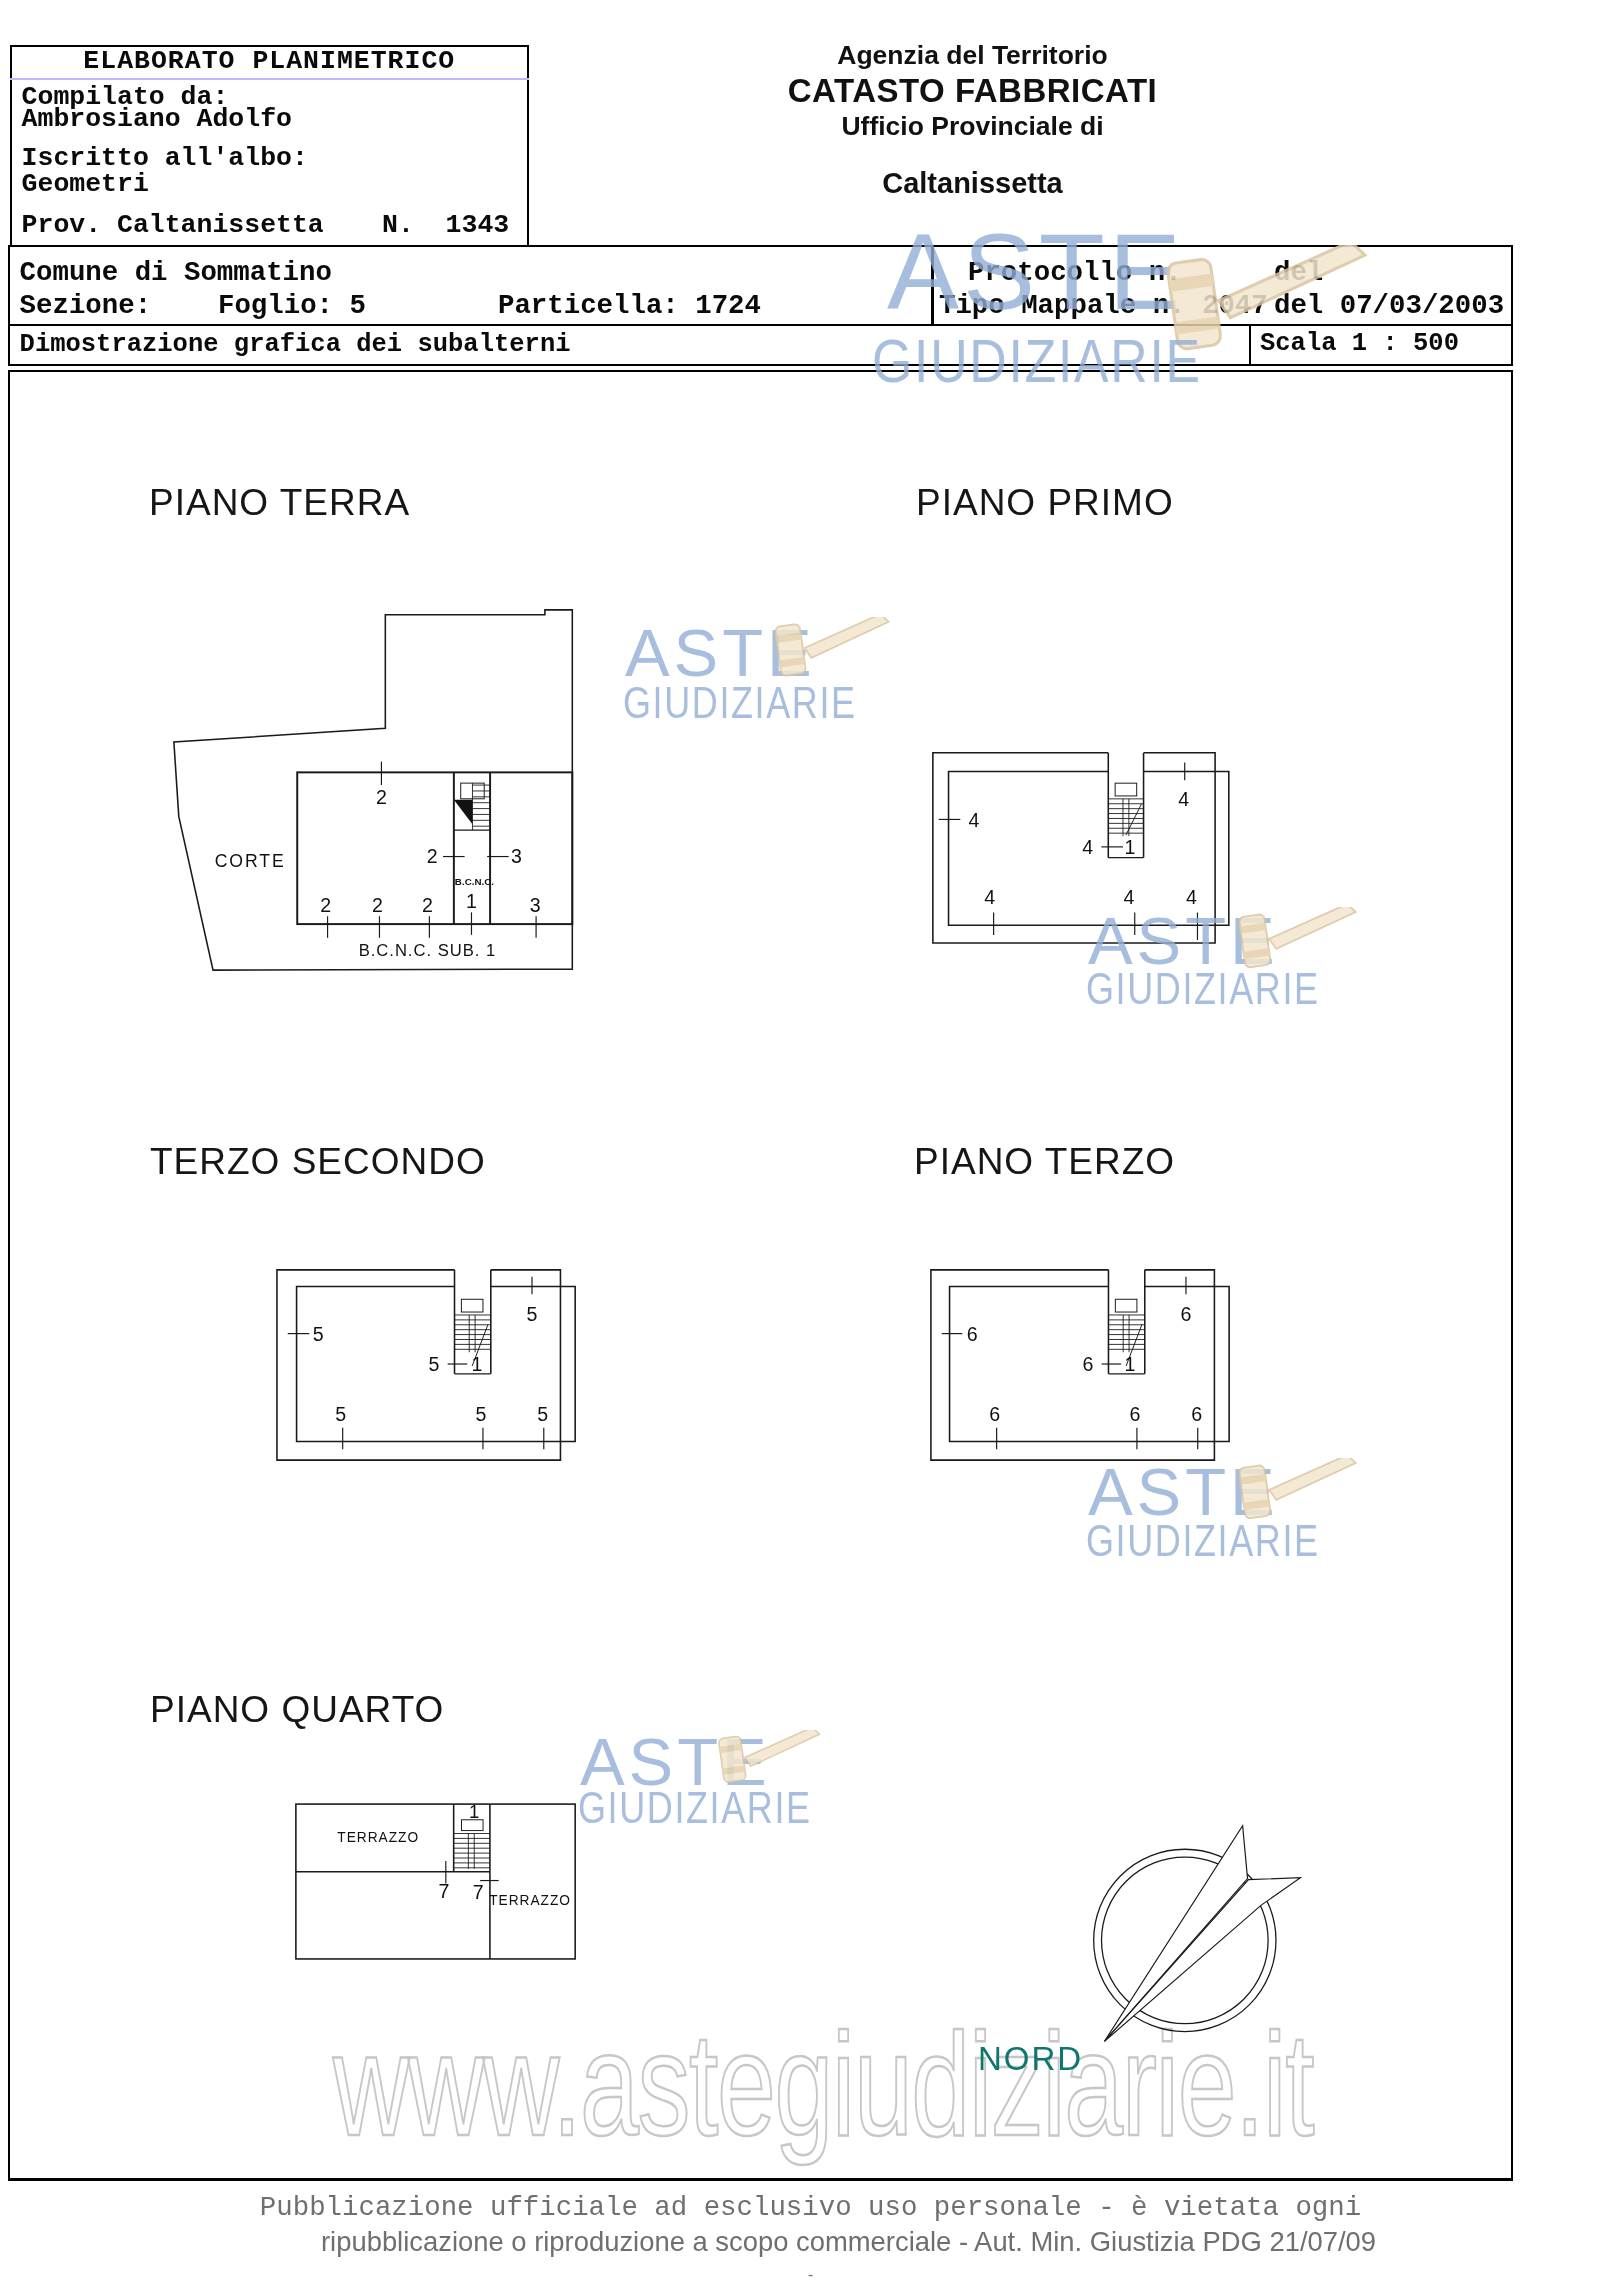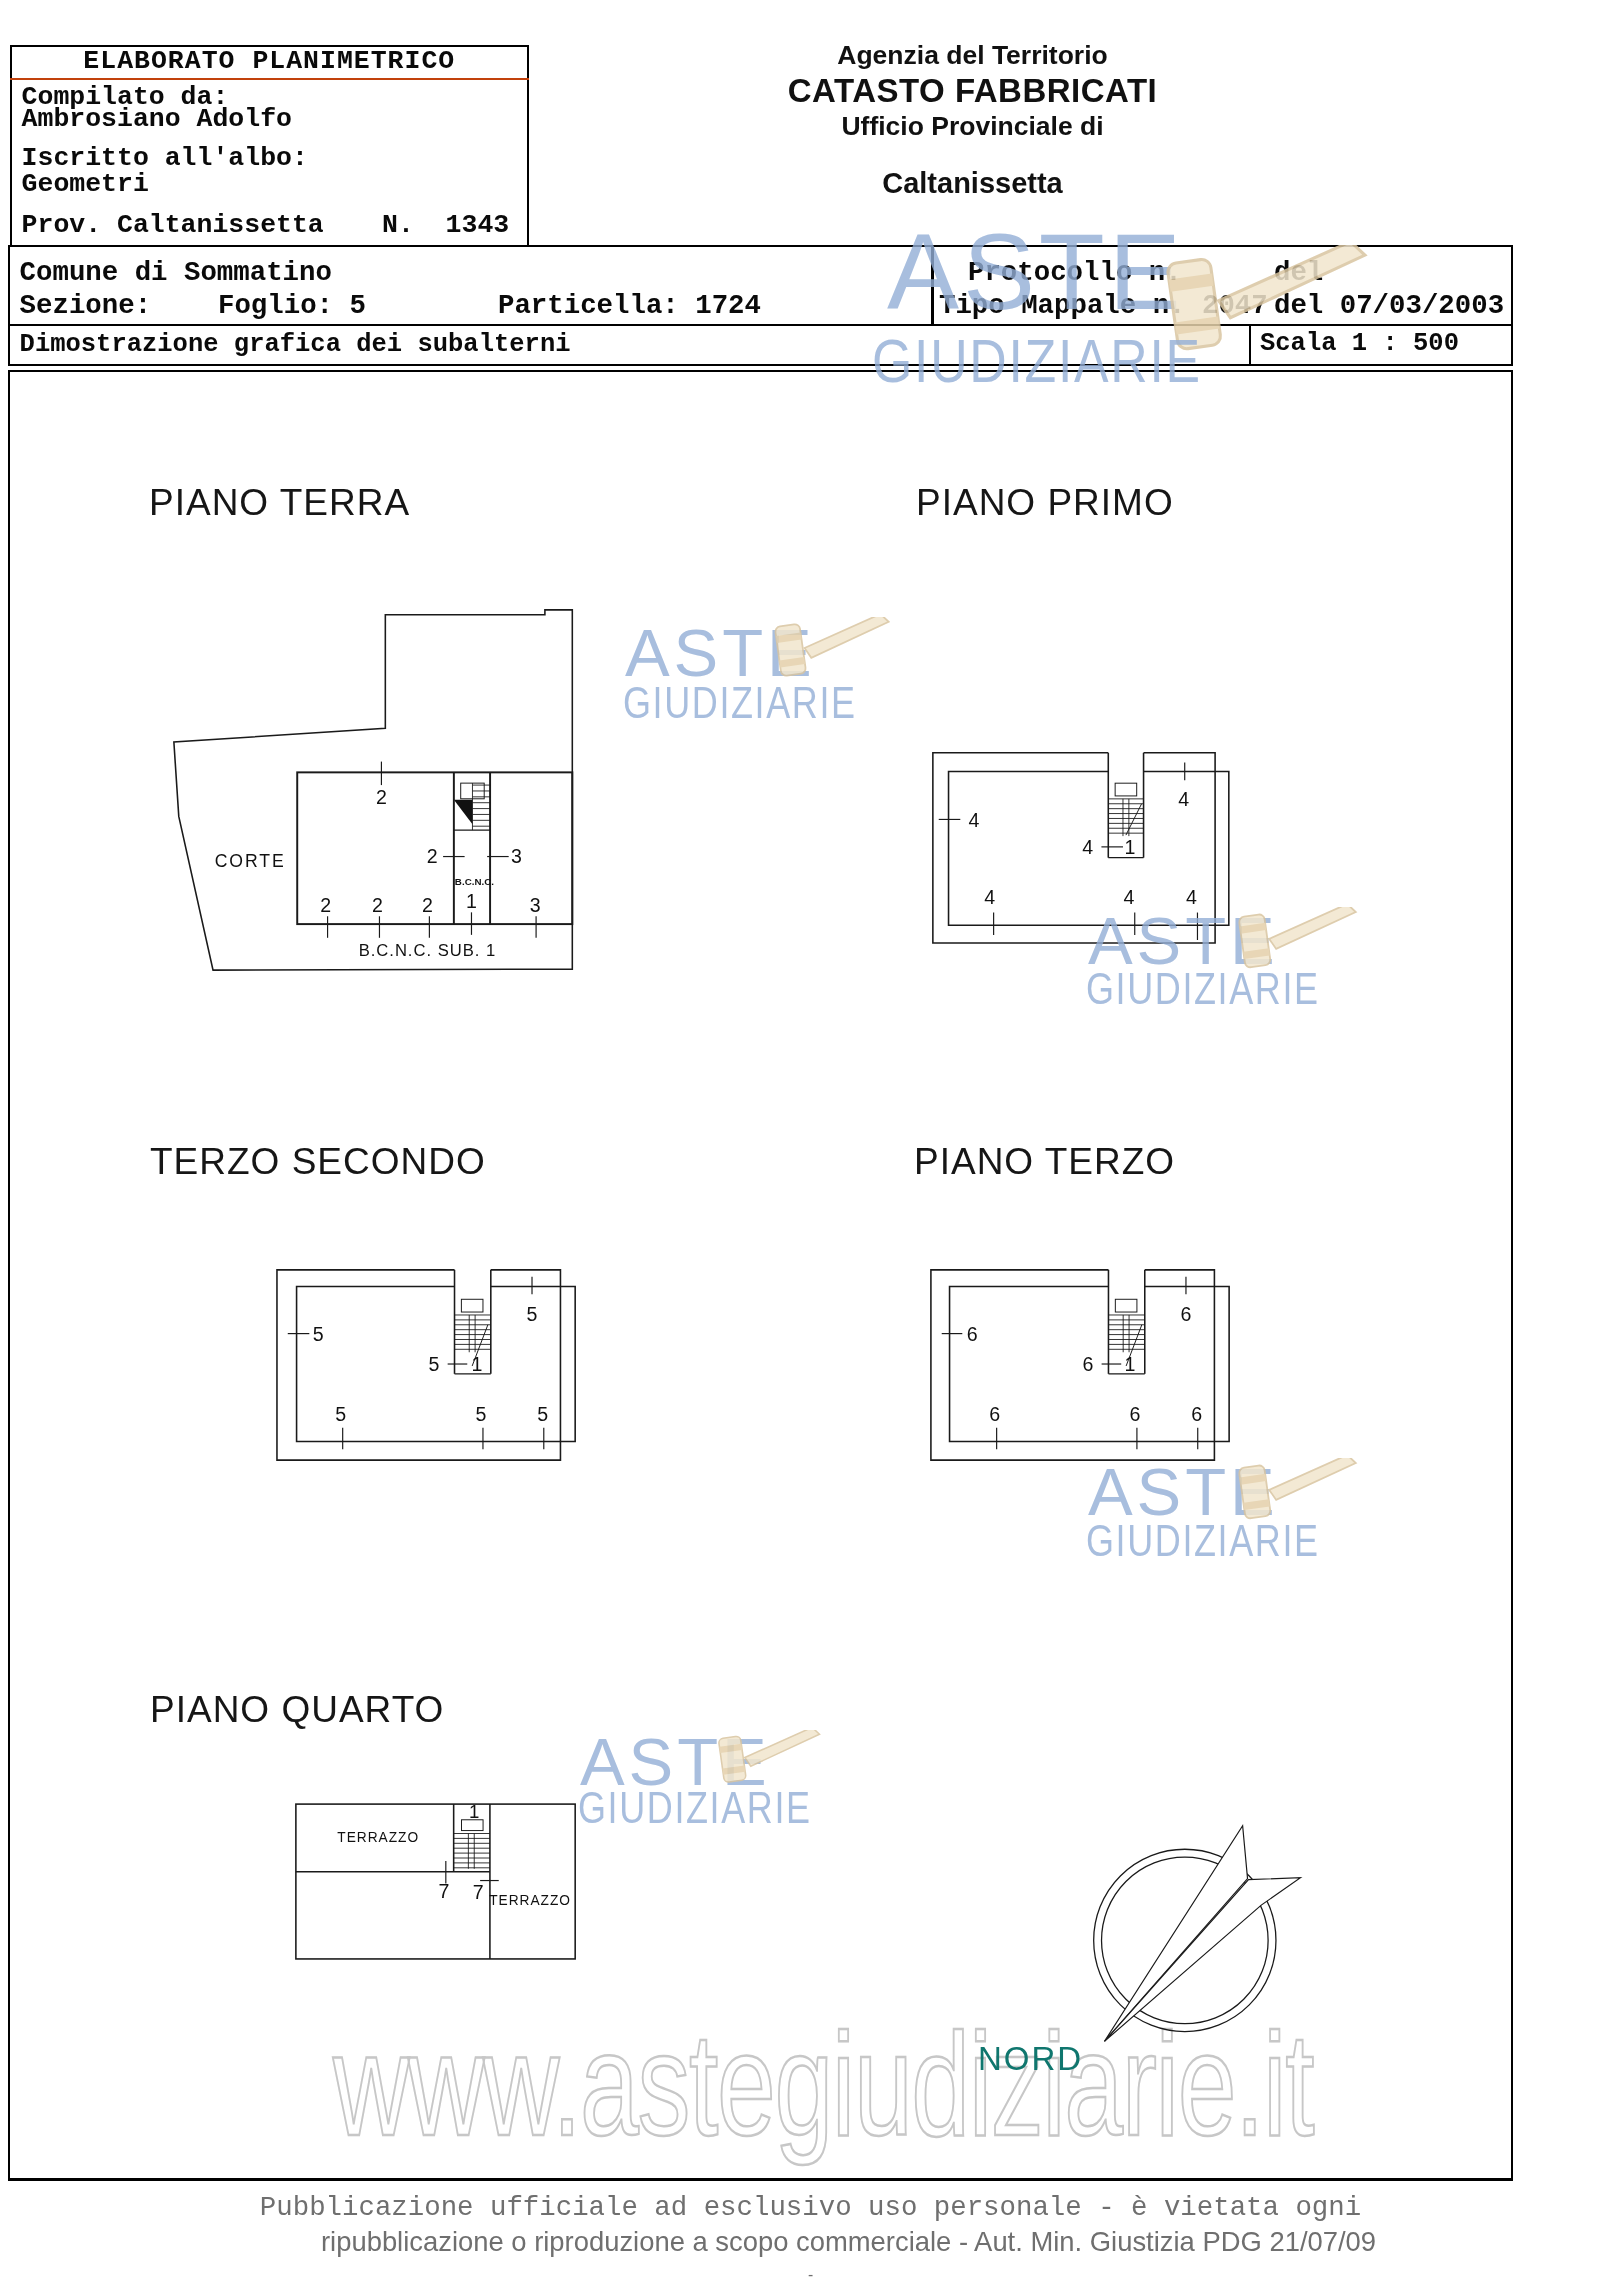--- a/index.html
+++ b/index.html
@@ -5,21 +5,21 @@
   html,body{margin:0;padding:0;}
   body{
     width:1621px;height:2294px;position:relative;background:#fff;
     font-family:"Liberation Sans",sans-serif;color:#111;overflow:hidden;
   }
   .abs{position:absolute;}
   .mono{font-family:"Liberation Mono","DejaVu Sans Mono",monospace;font-weight:700;white-space:pre;color:#0a0a0a;}
   
   #elab-box{left:9.8px;top:45px;width:519px;height:202px;border:2px solid #000;box-sizing:border-box;z-index:4;background:transparent;}
   #elab-title{left:9.8px;top:45px;width:519px;height:35px;line-height:33px;text-align:center;
-    font-size:26.5px;letter-spacing:1px;border-bottom:2px solid #c2410c;box-sizing:border-box;z-index:5;}
+    font-size:26.5px;letter-spacing:1px;border-bottom:2px solid #c4b5fd;box-sizing:border-box;z-index:5;}
   .elab-line{font-size:26.5px;line-height:26.5px;z-index:5;}
   
   #agency{left:752px;top:39px;width:441px;text-align:center;z-index:4;}
   #agency .l1{font-size:26.5px;font-weight:700;line-height:32px;}
   #agency .l2{font-size:33px;font-weight:700;line-height:39px;letter-spacing:0.5px;}
   #agency .l3{font-size:26.5px;font-weight:700;line-height:32px;}
   #agency .l4{font-size:29px;font-weight:700;line-height:34px;margin-top:24px;}
   
   .cellborder{box-sizing:border-box;border:2.9px solid #000;z-index:2;background:transparent;}
   #rowA{left:7.8px;top:245px;width:1505px;height:81px;}

